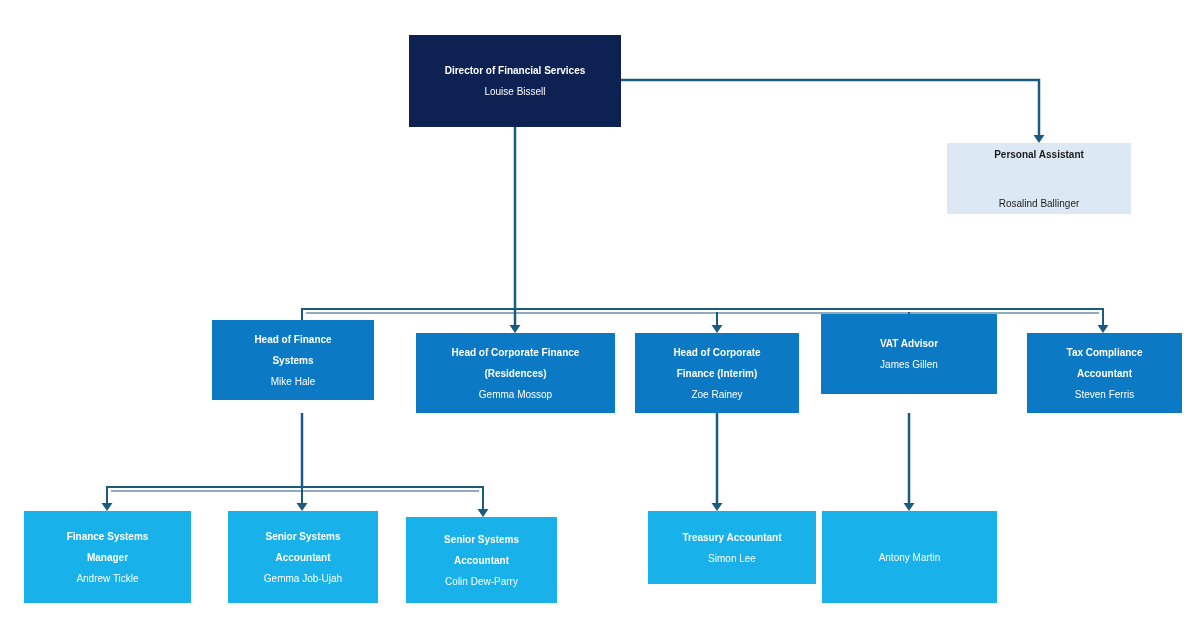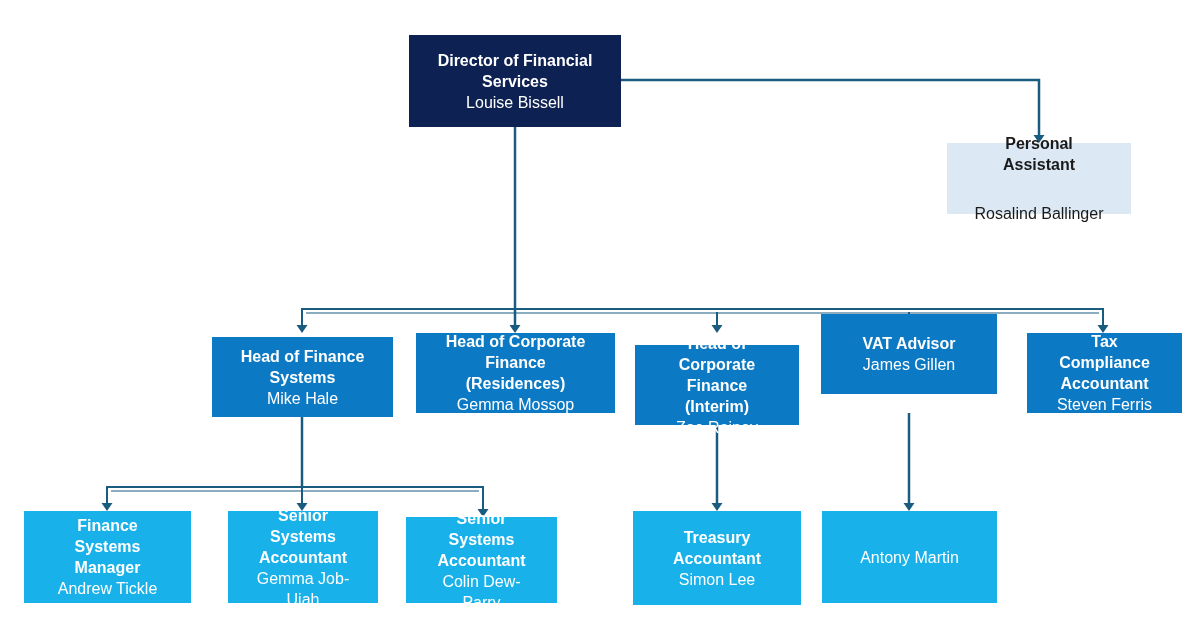--- a/index.html
+++ b/index.html
@@ -37,42 +37,42 @@
   .node{
     position:absolute;
     display:flex;
     flex-direction:column;
     align-items:center;
     justify-content:center;
     text-align:center;
     box-sizing:border-box;
     padding:4px 24px;
     line-height:21px;
-    font-size:16px;
+    font-size:10px;
   }
   .node .title{font-weight:bold;display:block;}
   .node .name{font-weight:normal;display:block;}
   .lvl1{background:var(--level1-bg);color:var(--text-on-dark);}
   .assistant{background:var(--assistant-bg);color:var(--text-on-light);gap:28px;}
   .lvl2{background:var(--level2-bg);color:var(--text-on-dark);}
   .lvl3{background:var(--level3-bg);color:var(--text-on-dark);}
   .narrow-name{max-width:102px;display:inline-block;}
 
   
   .n-director{left:409px;top:35px;width:212px;height:92px;}
   .n-pa{left:947px;top:143px;width:184px;height:71px;}
-  .n-hfs{left:212px;top:337px;width:181px;height:80px;}
+  .n-hfs{left:212px;top:320px;width:162px;height:80px;}
   .n-hcfr{left:416px;top:333px;width:199px;height:80px;align-items:center;}
-  .n-hcfi{left:635px;top:345px;width:164px;height:80px;}
+  .n-hcfi{left:635px;top:333px;width:164px;height:80px;}
   .n-vat{left:821px;top:314px;width:176px;height:80px;}
   .n-tax{left:1027px;top:333px;width:155px;height:80px;}
   .n-fsm{left:24px;top:511px;width:167px;height:92px;}
   .n-ssa1{left:228px;top:511px;width:150px;height:92px;}
   .n-ssa2{left:406px;top:517px;width:151px;height:86px;}
-  .n-treasury{left:633px;top:511px;width:168px;height:94px;}
+  .n-treasury{left:648px;top:511px;width:168px;height:73px;}
   .n-avat{left:822px;top:511px;width:175px;height:92px;}
 </style>
 </head>
 <body>
 
 <div class="canvas">
 
   <svg class="connector-svg" viewBox="0 0 1189 642" xmlns="http://www.w3.org/2000/svg">
 
     <g>

